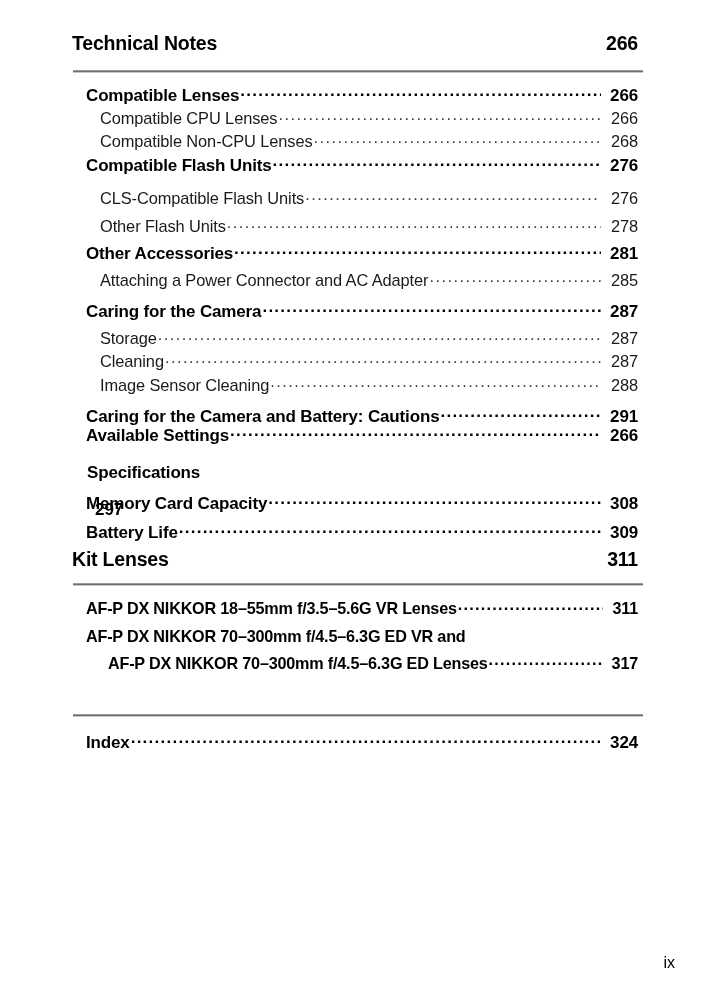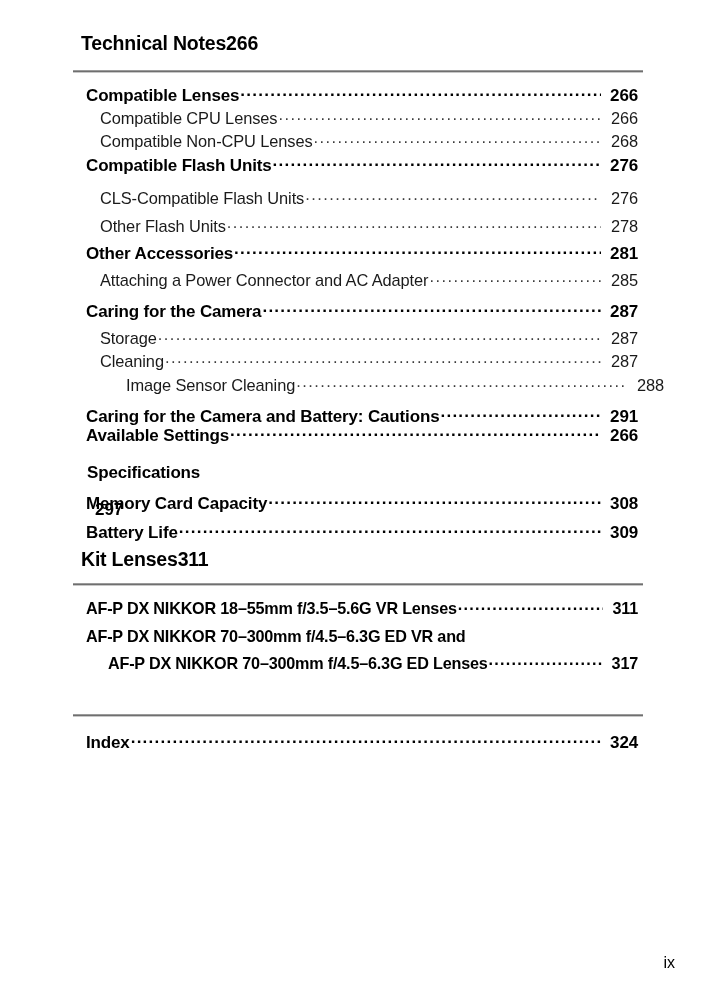--- a/index.html
+++ b/index.html
@@ -20,24 +20,25 @@
     position: absolute;
     left: 0;
     top: 0;
     width: 709px;
     height: 1000px;
   }
 
   
   .section-head {
     position: absolute;
-    left: 81px;
+    left: 72px;
     width: 566px;
     display: flex;
     align-items: baseline;
+    justify-content: space-between;
   }
   .section-head .sh-title {
     font-size: 19.5px;
     font-weight: bold;
     letter-spacing: -0.2px;
     white-space: nowrap;
   }
   .section-head .sh-page {
     font-size: 19.5px;
     font-weight: bold;
@@ -225,21 +226,21 @@
     <span class="t-leader"></span>
     <span class="t-page">287</span>
   </div>
 
   <div class="toc-row lvl2" style="top:351px;">
     <span class="t-label">Cleaning </span>
     <span class="t-leader"></span>
     <span class="t-page">287</span>
   </div>
 
-  <div class="toc-row lvl2" style="top:375px;margin-left:26px;">
+  <div class="toc-row lvl2" style="top:375px;">
     <span class="t-label">Image Sensor Cleaning</span>
     <span class="t-leader"></span>
     <span class="t-page">288</span>
   </div>
 
   <div class="toc-row lvl1" style="top:405px;">
     <span class="t-label">Caring for the Camera and Battery: Cautions </span>
     <span class="t-leader"></span>
     <span class="t-page">291</span>
   </div>

